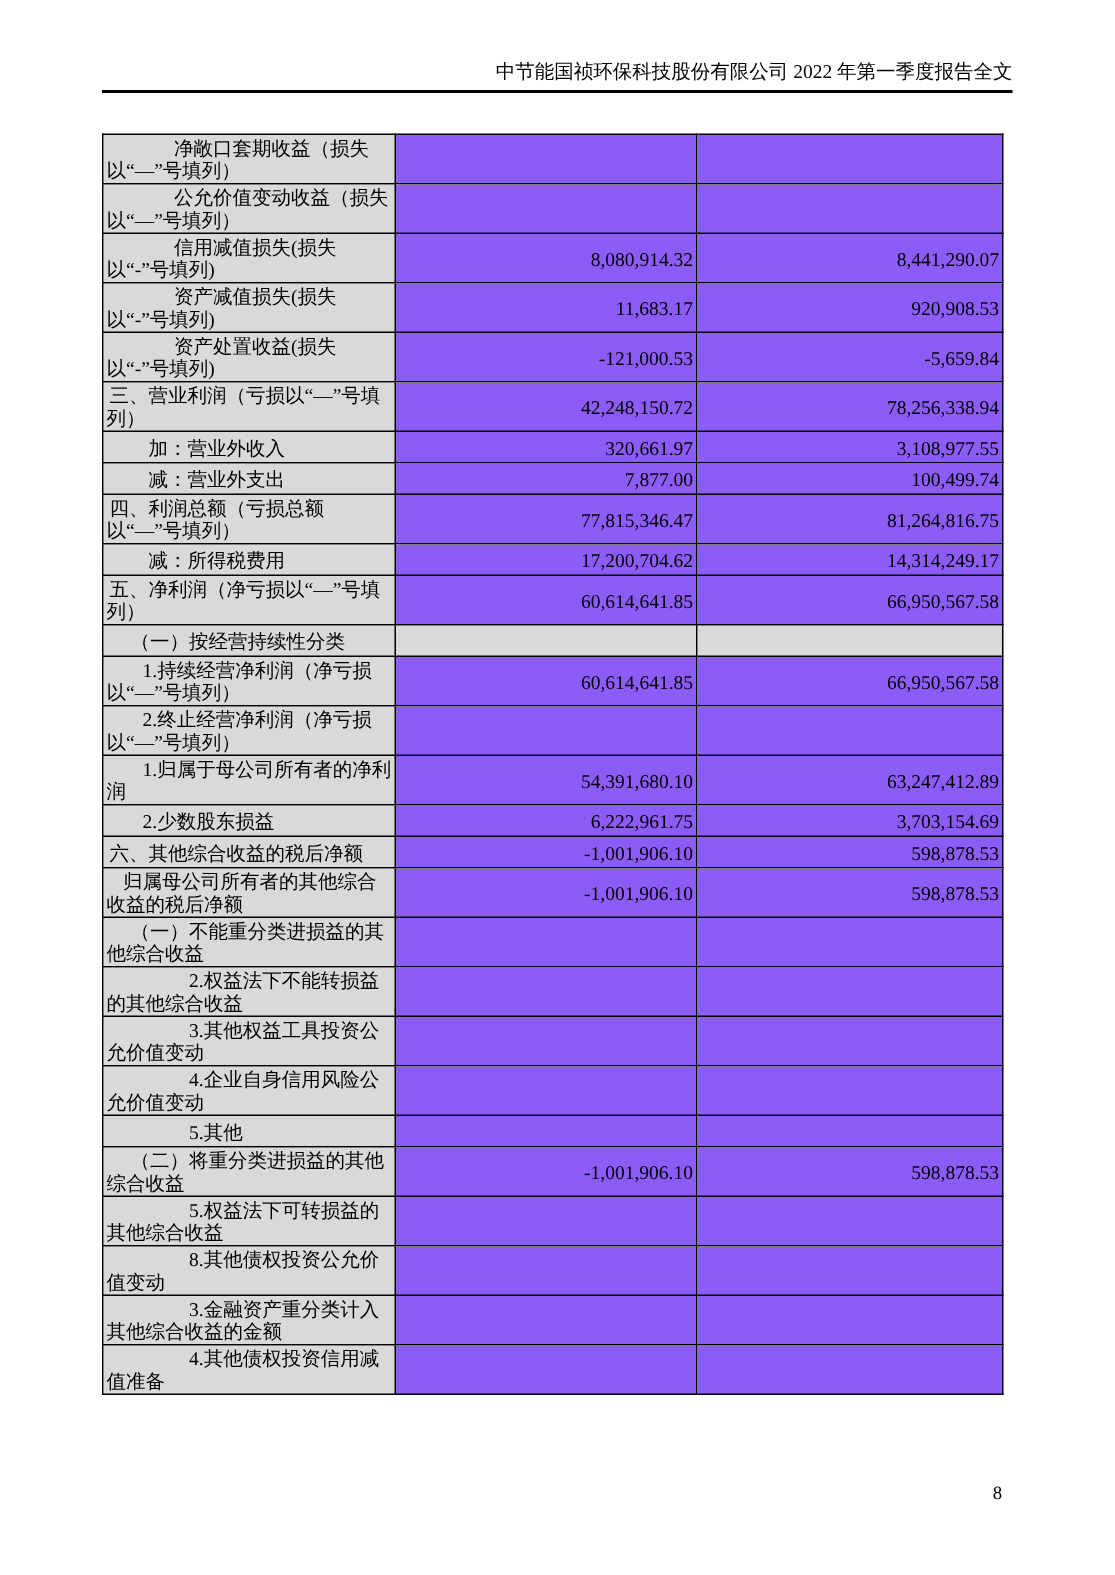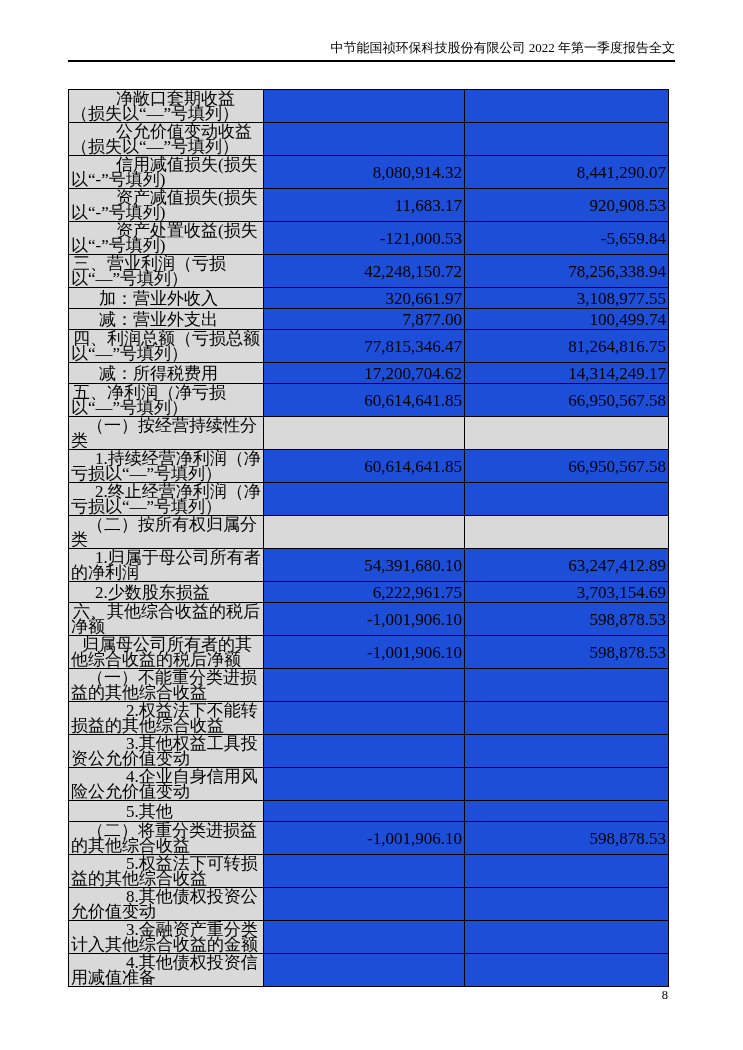--- a/index.html
+++ b/index.html
@@ -33,37 +33,37 @@
   .tbl-wrap {
     position: absolute;
     left: 68px;
     top: 89px;
     width: 600px;
   }
   table.fin {
     border-collapse: collapse;
     table-layout: fixed;
     width: 600px;
-    font-size: 17px;
+    font-size: 13px;
   }
   table.fin td {
     border: 1px solid #000000;
     vertical-align: middle;
     line-height: 15px;
     padding: 1px 2px;
     overflow: hidden;
   }
   table.fin tr { height: 21px; }
   td.lbl {
     background: #d9d9d9;
     text-align: left;
     word-break: break-all;
   }
   td.val {
-    background: #1d4ed8;
+    background: #8b5cf6;
     text-align: right;
     padding-right: 4px;
     white-space: nowrap;
   }
   tr.shaded td.val { background: #d9d9d9; }
   
   .ind0 { text-indent: 2px; }
   .ind1 { text-indent: 11px; }
   .ind2 { text-indent: 16px; }
   .ind3 { text-indent: 24px; }
@@ -158,25 +158,20 @@
           <tr>
             <td class="lbl ind3">1.持续经营净利润（净亏损以“—”号填列）</td>
             <td class="val">60,614,641.85</td>
             <td class="val">66,950,567.58</td>
           </tr>
           <tr>
             <td class="lbl ind3">2.终止经营净利润（净亏损以“—”号填列）</td>
             <td class="val"></td>
             <td class="val"></td>
           </tr>
-          <tr class="shaded">
-            <td class="lbl ind2">（二）按所有权归属分类</td>
-            <td class="val"></td>
-            <td class="val"></td>
-          </tr>
           <tr>
             <td class="lbl ind3">1.归属于母公司所有者的净利润</td>
             <td class="val">54,391,680.10</td>
             <td class="val">63,247,412.89</td>
           </tr>
           <tr>
             <td class="lbl ind3">2.少数股东损益</td>
             <td class="val">6,222,961.75</td>
             <td class="val">3,703,154.69</td>
           </tr>

